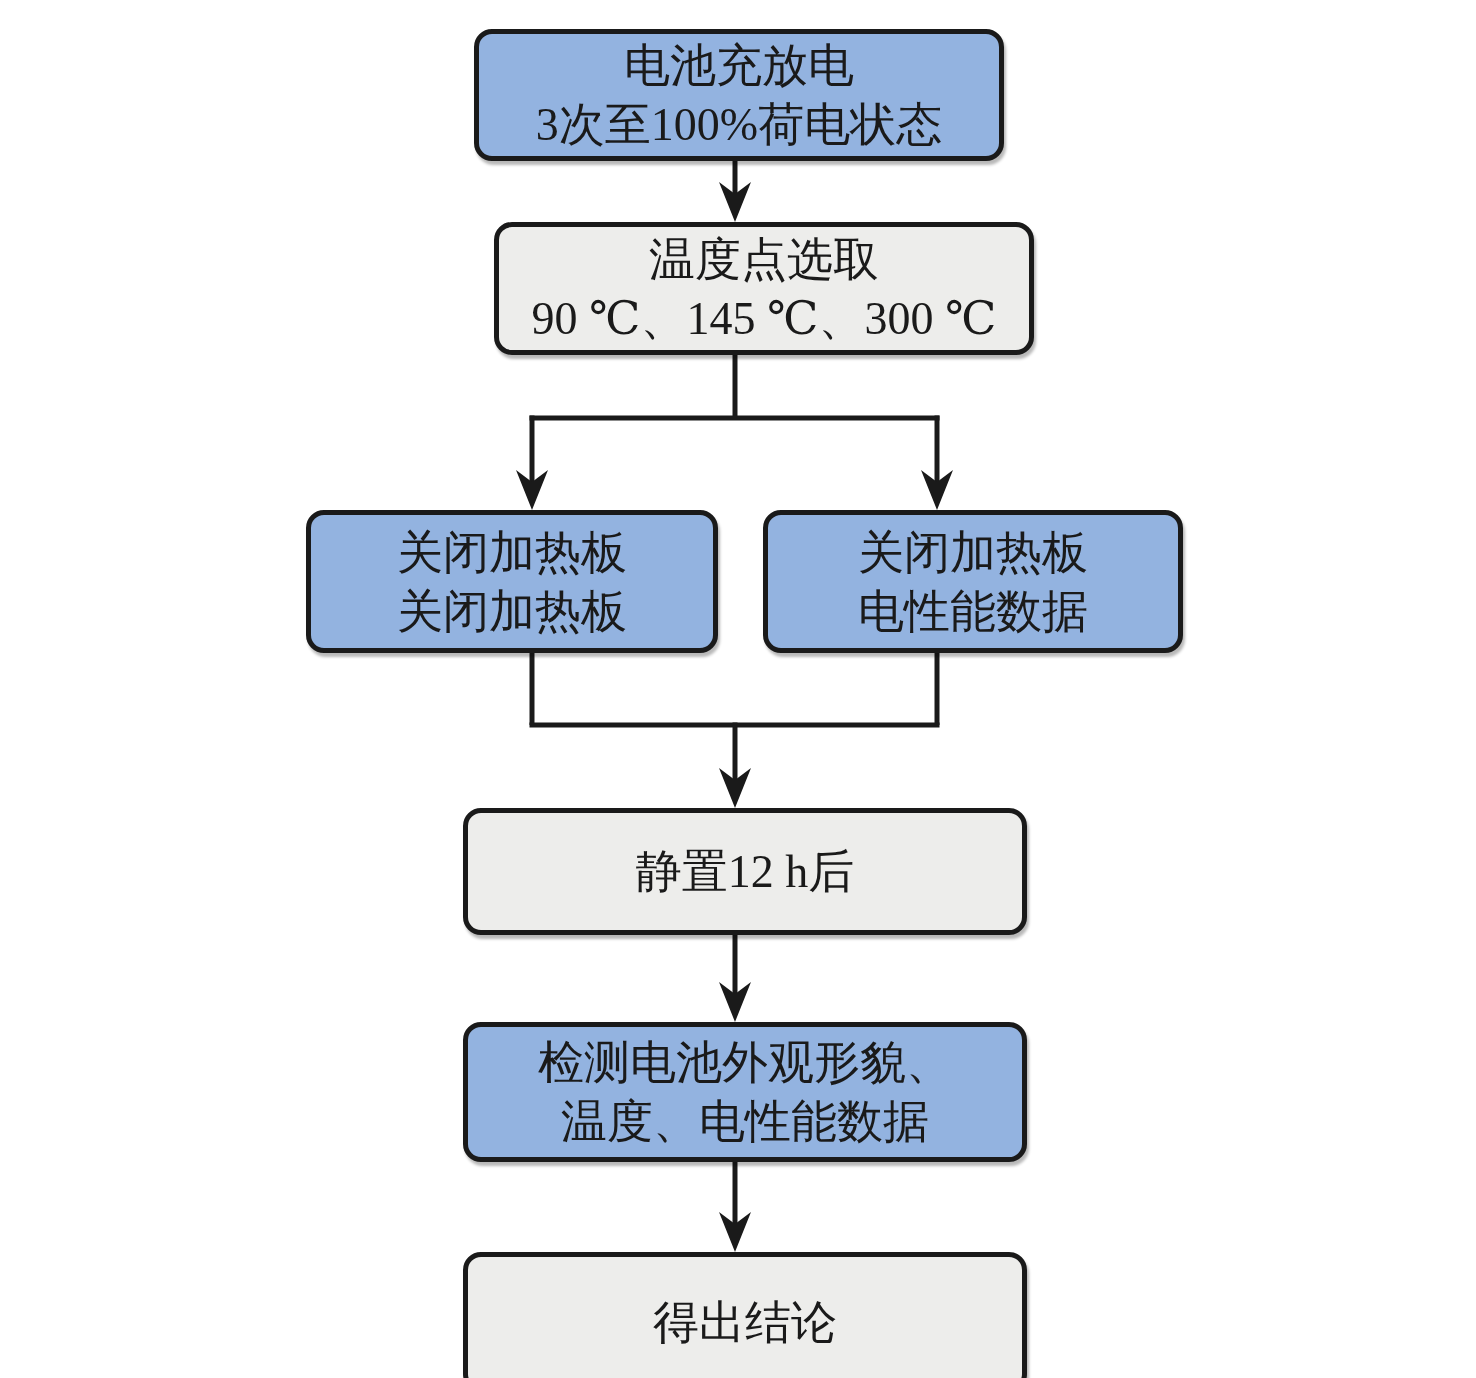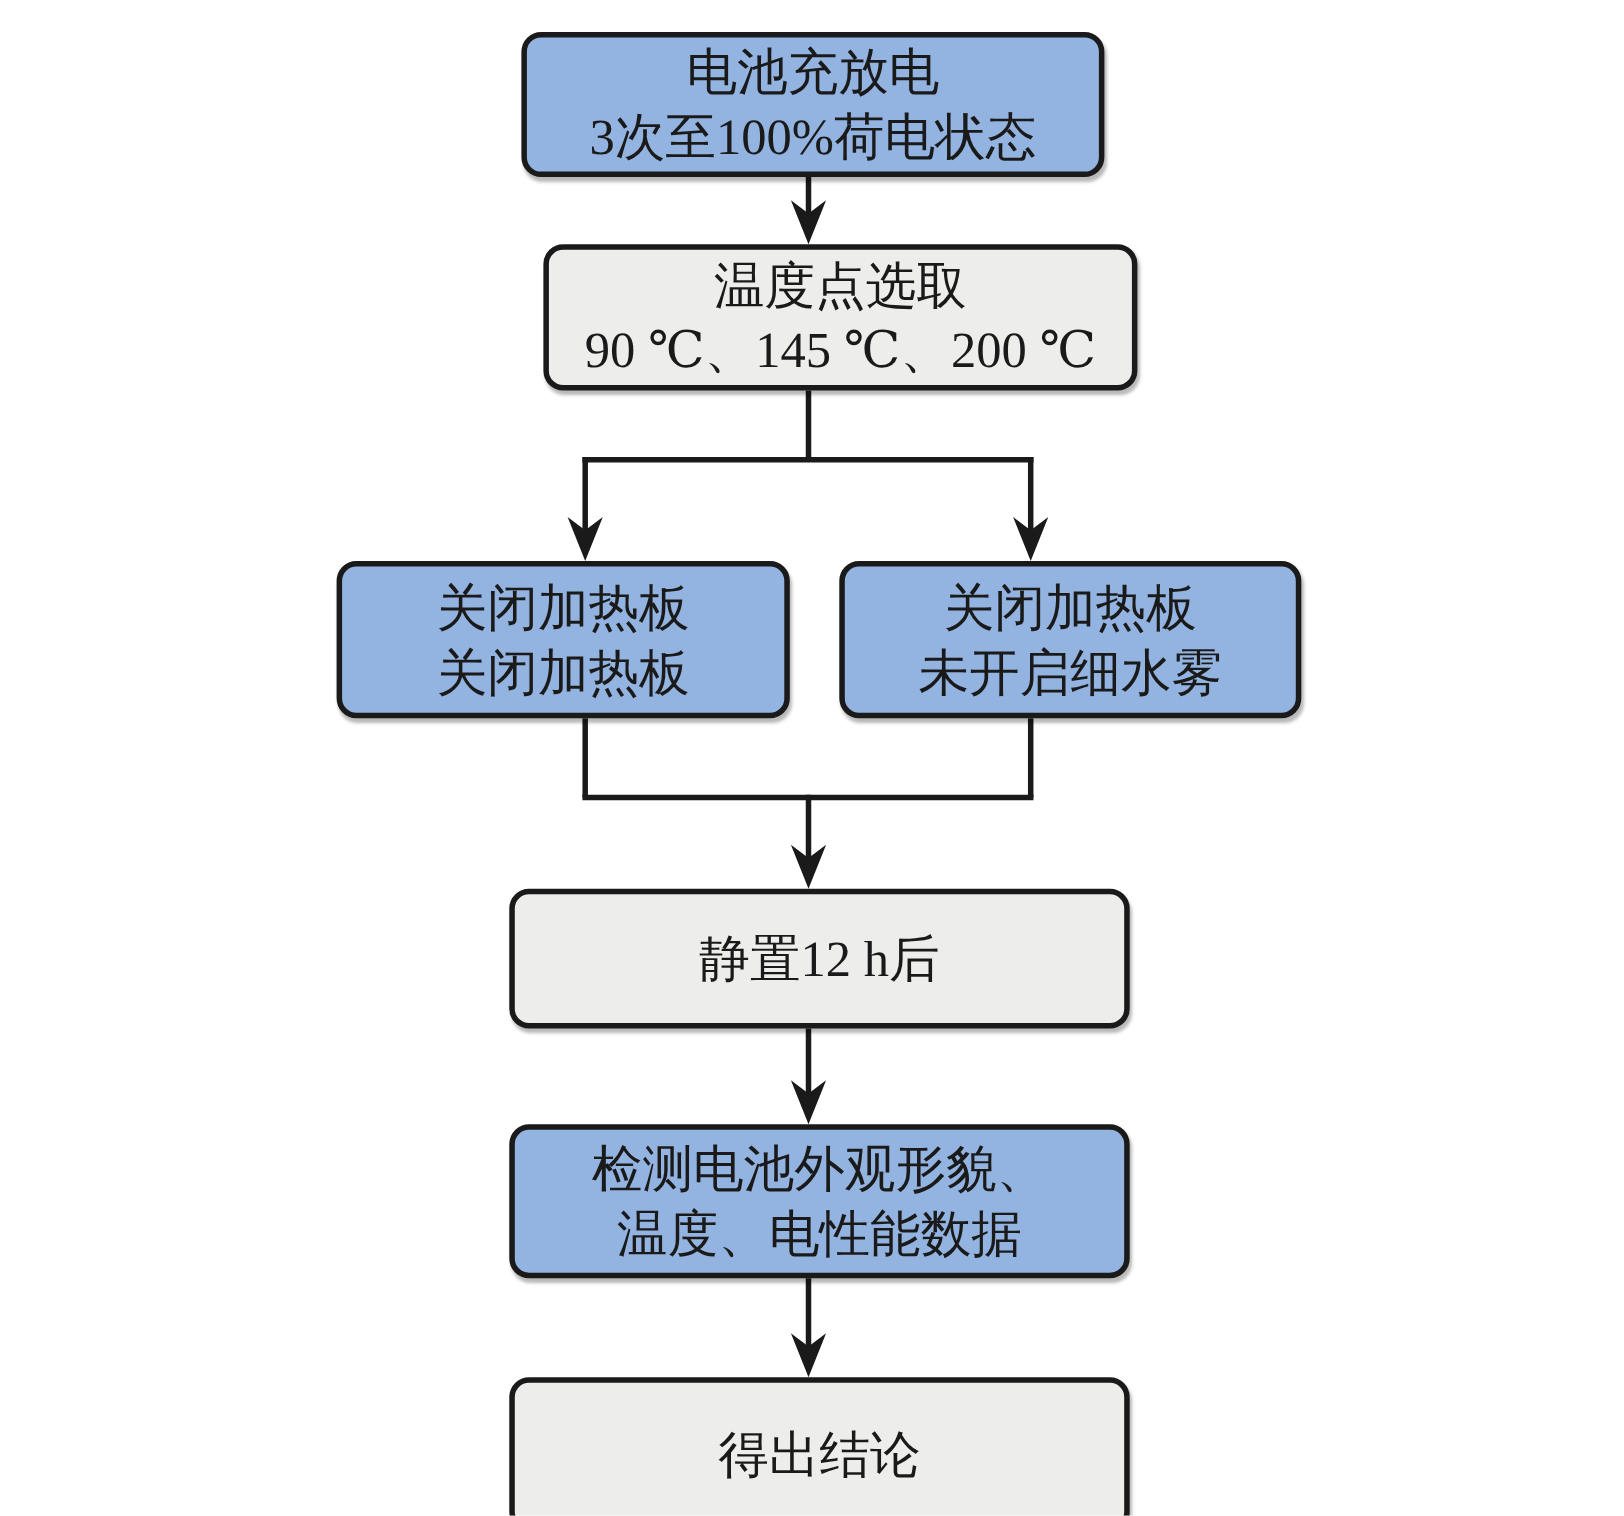--- a/index.html
+++ b/index.html
@@ -100,31 +100,31 @@
     </g>
   </svg>
 
   <div class="node blue" id="node-battery-cycling">
     <span>电池充放电</span>
     <span>3次至100%荷电状态</span>
   </div>
 
   <div class="node gray" id="node-temperature-selection">
     <span>温度点选取</span>
-    <span>90 ℃、145 ℃、200 ℃</span>
+    <span>90 ℃、145 ℃、300 ℃</span>
   </div>
 
   <div class="node blue" id="node-heater-off-mist-on">
     <span>关闭加热板</span>
     <span>关闭加热板</span>
   </div>
 
   <div class="node blue" id="node-heater-off-mist-off">
     <span>关闭加热板</span>
-    <span>未开启细水雾</span>
+    <span>电性能数据</span>
   </div>
 
   <div class="node gray" id="node-rest-12h">
     <span>静置12 h后</span>
   </div>
 
   <div class="node blue" id="node-inspection">
     <span>检测电池外观形貌、</span>
     <span>温度、电性能数据</span>
   </div>

